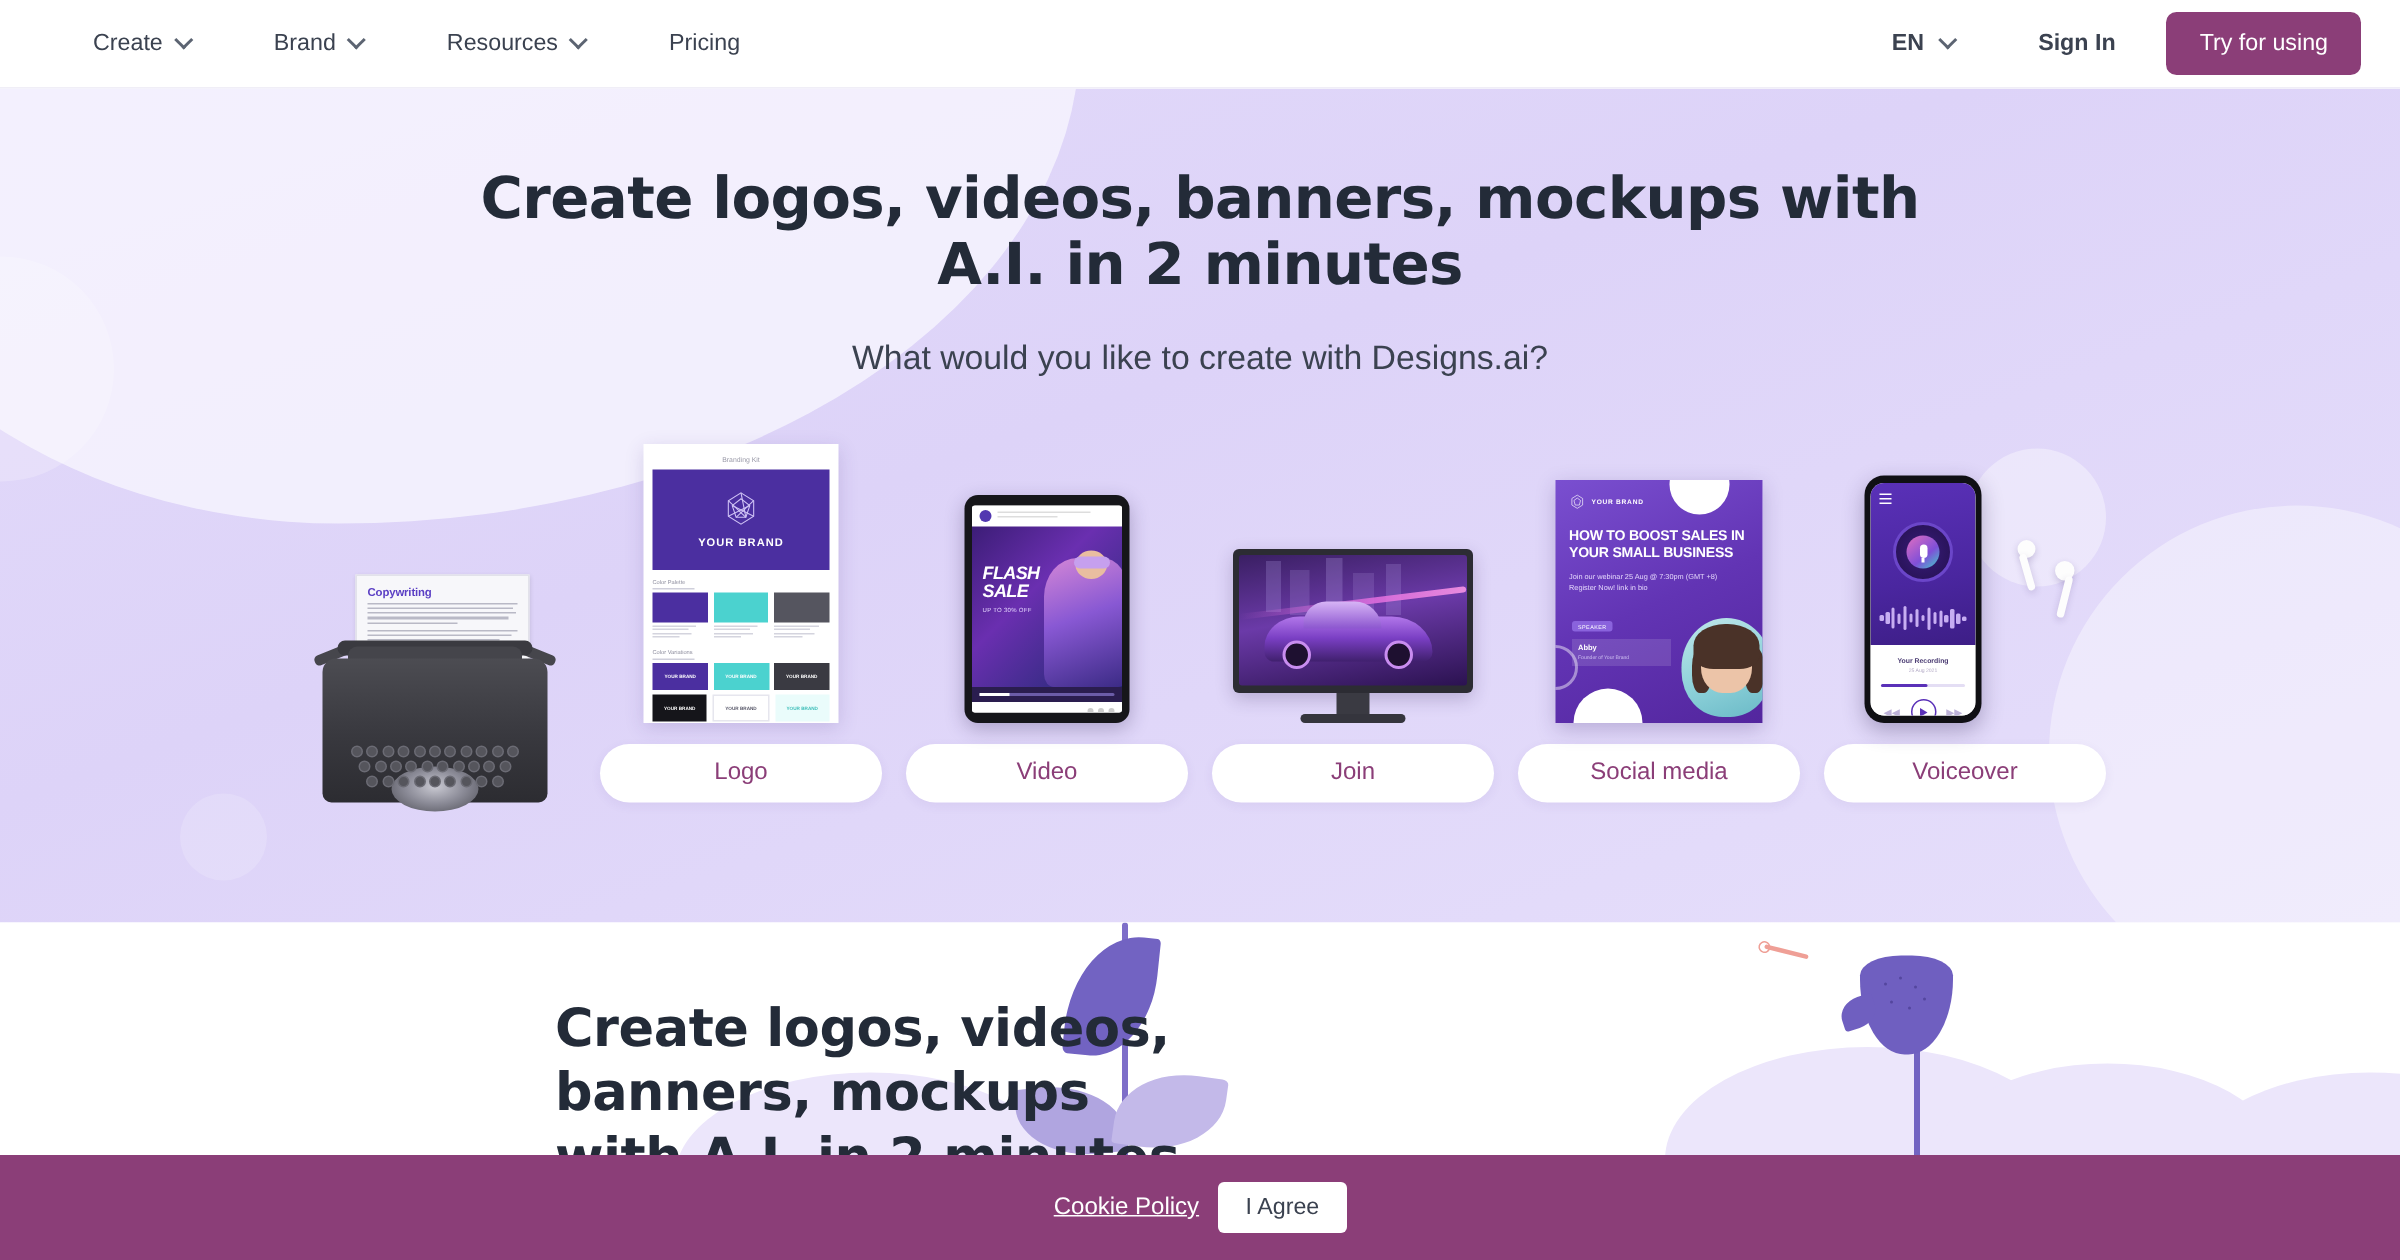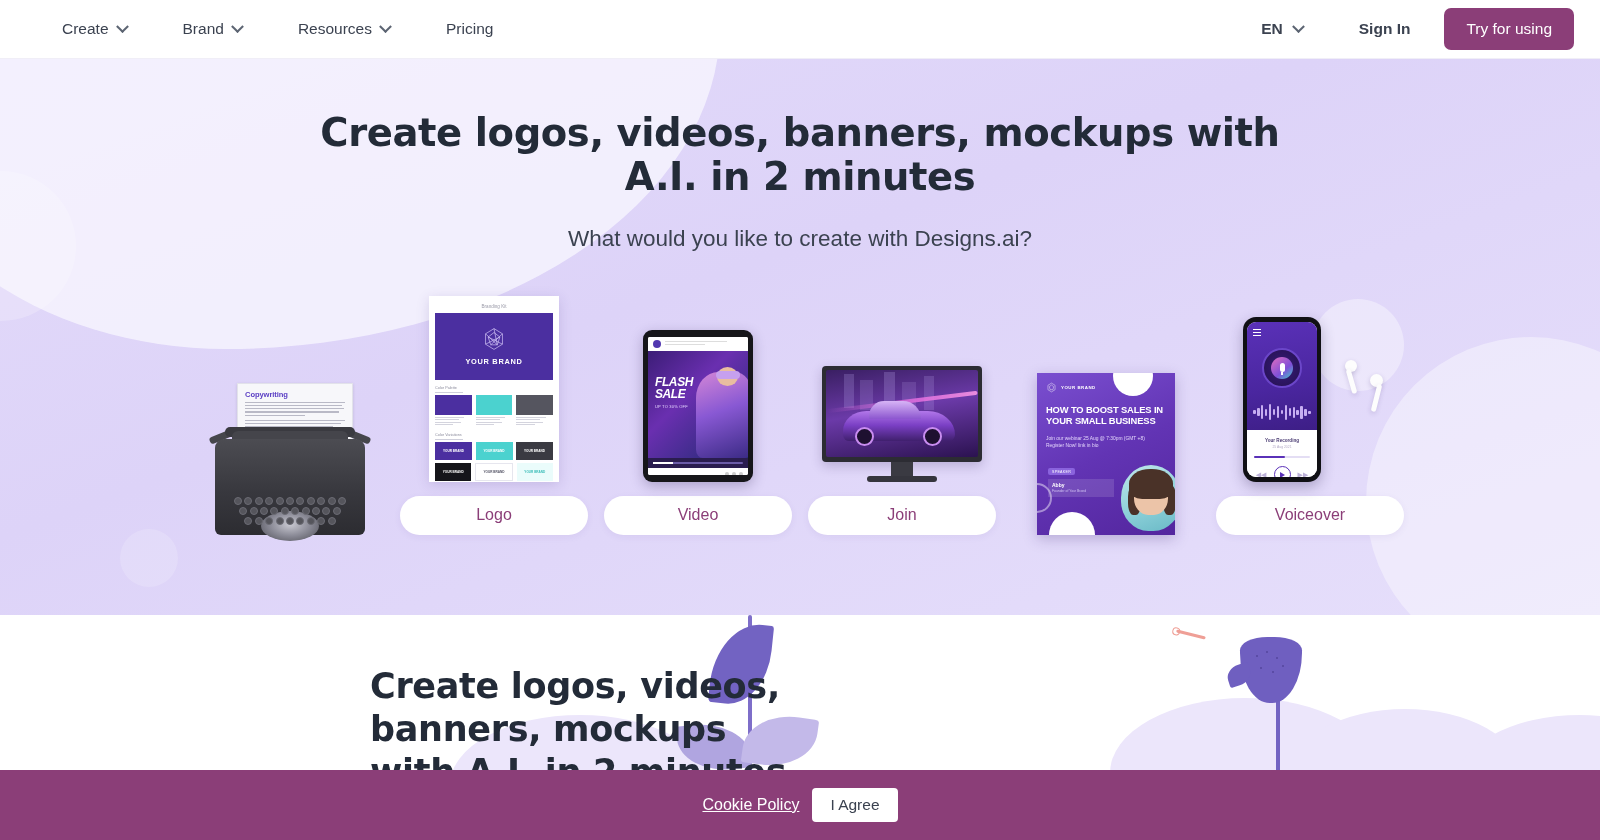--- a/index.html
+++ b/index.html
@@ -620,20 +620,21 @@
               </div>
             </div>
             <div class="headshot">
               <div class="hs-hair2"></div>
                 <div class="hs-hair3"></div>
               <div class="hs-face"></div>
                 <div class="hs-hair"></div>
             </div>
           </div>
         </div>
+        <div class="card-btn">Social media</div>
       </div>
 
       <div class="card">
         <div class="card-art">
           <div class="vo">
             <div class="bud bud2"></div>
             <div class="bud2s"></div>
             <div class="bud bud1"></div>
             <div class="bud1s"></div>
             <div class="phone">

